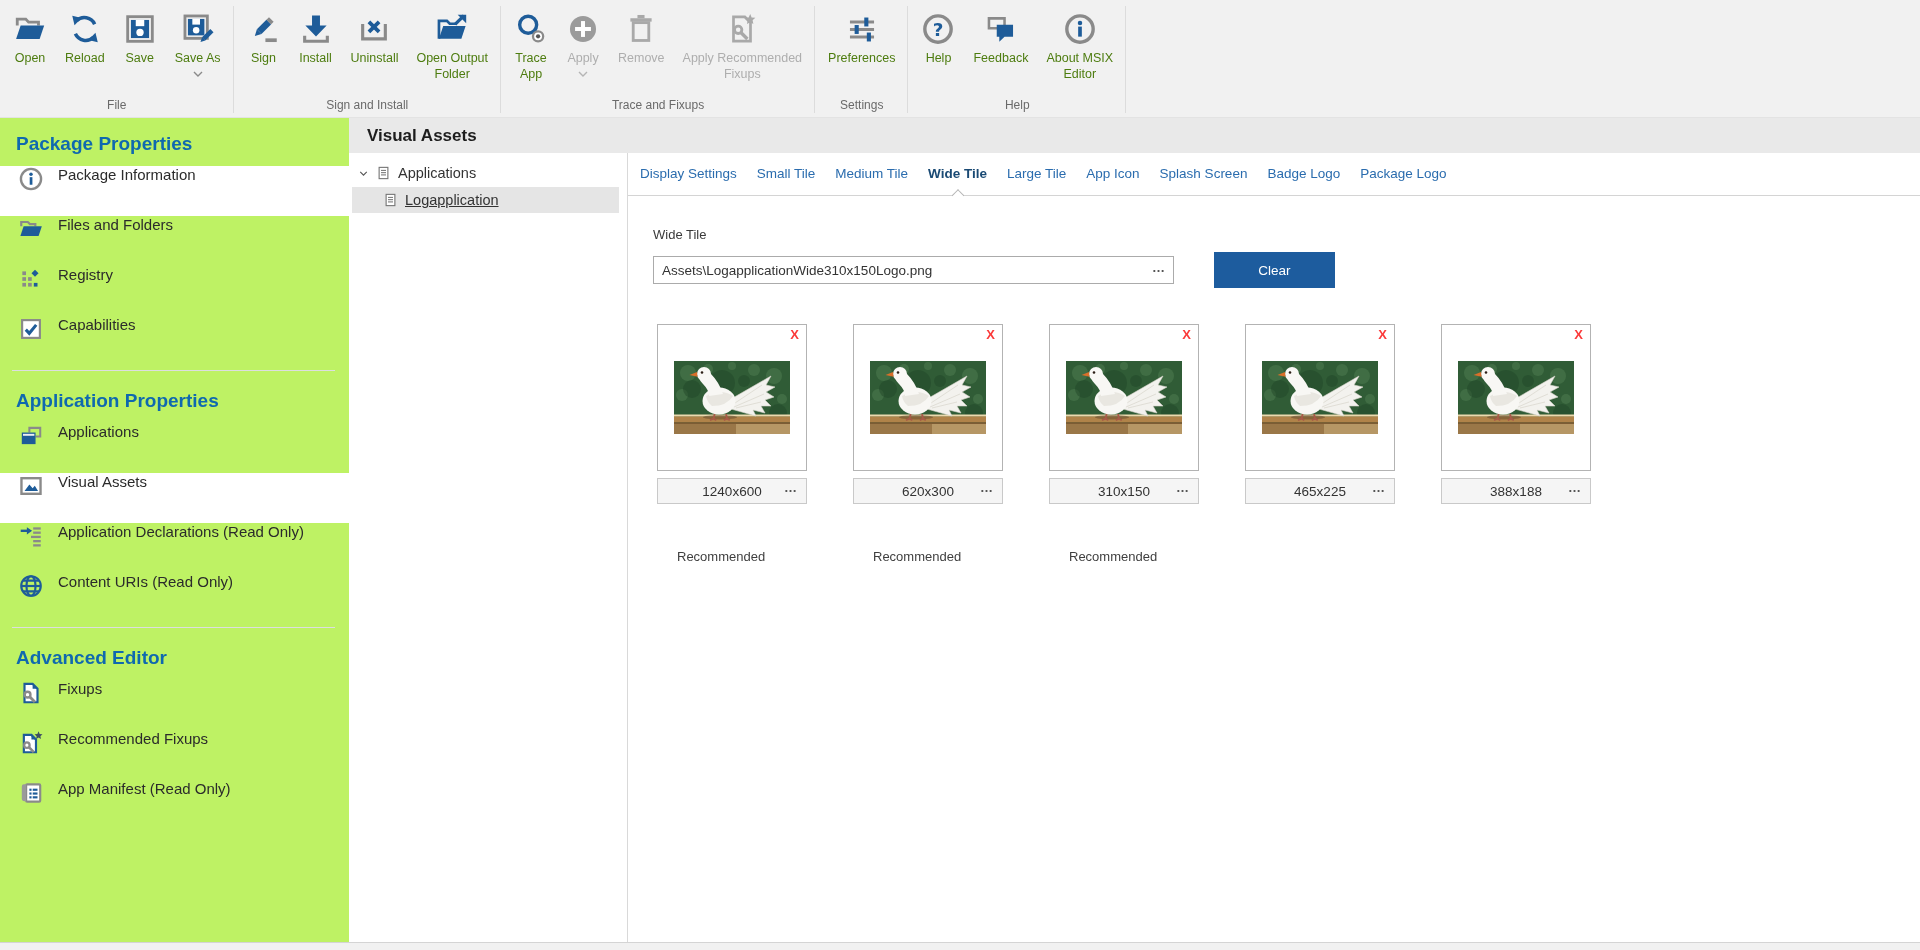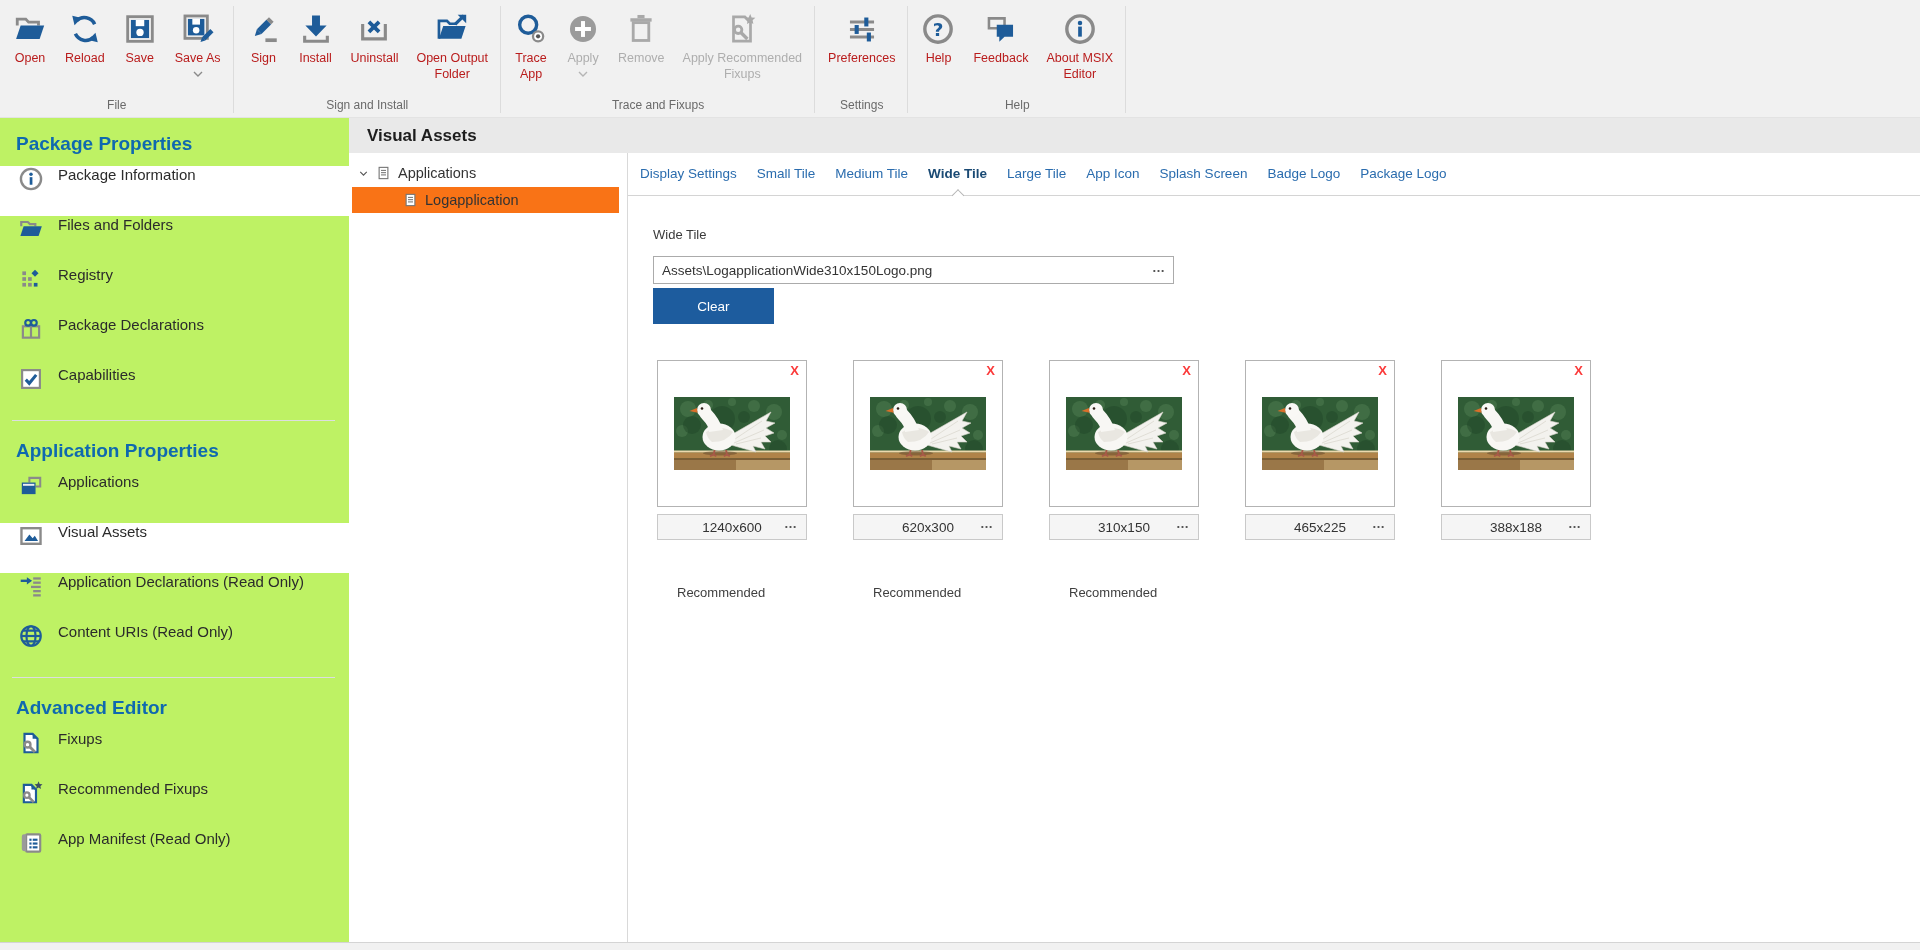--- a/index.html
+++ b/index.html
@@ -8,21 +8,21 @@
 
   
   .ribbon { height:118px; background:#f1f1f1; border-bottom:1px solid #e3e3e3; }
   .ribbon-groups { display:flex; height:100%; }
   .ribbon-group { display:flex; flex-direction:column; position:relative; padding:4px 4px 0 4px; }
   .ribbon-group::after { content:''; position:absolute; right:0; top:6px; bottom:4px; width:1px; background:#dcdcdc; }
   .rg-buttons { display:flex; flex:1; align-items:flex-start; }
   .rg-label { text-align:center; font-size:12px; color:#6a6a6a; height:19px; line-height:15px; }
   .ribbon-btn { display:flex; flex-direction:column; align-items:center; padding:5px 9px 0 9px; min-width:46px; cursor:pointer; }
   .ribbon-btn .ico { height:40px; display:flex; align-items:center; justify-content:center; }
-  .ribbon-btn .lbl { font-size:12.5px; color:#b91c1c; text-align:center; white-space:pre-line; line-height:1.25; margin-top:2px; }
+  .ribbon-btn .lbl { font-size:12.5px; color:#4d7c0f; text-align:center; white-space:pre-line; line-height:1.25; margin-top:2px; }
   .ribbon-btn.disabled .lbl { color:#aeaeae; }
   .ribbon-btn .chev { margin-top:2px; line-height:6px; }
 
   
   .workspace { display:flex; height:824px; }
 
   
   .sidebar { width:349px; background:#bef264; flex-shrink:0; overflow:hidden; }
   .side-header { padding:15px 0 11px 16px; color:#0f69af; font-weight:bold; font-size:19px; }
   .side-item { height:50px; display:flex; align-items:flex-start; padding-left:18px; color:#2b2b2b; font-size:15px; cursor:pointer; }
@@ -35,33 +35,33 @@
   .content-header { height:35px; background:#e9e9e9; display:flex; align-items:center;
     padding-left:18px; font-weight:bold; font-size:17px; color:#1d1d1d; }
   .content-body { flex:1; display:flex; min-height:0; }
 
   
   .tree-panel { width:279px; background:#fff; border-right:1px solid #d9d9d9; padding-top:7px; flex-shrink:0; }
   .tree-row { height:26px; display:flex; align-items:center; font-size:14.5px; color:#333; cursor:pointer; }
   .tree-root { padding-left:8px; }
   .tree-root .t-ico, .tree-child .t-ico { width:15px; height:17px; margin:0 7px 0 5px; display:flex; }
   .tree-chev { width:14px; display:flex; }
-  .tree-child { margin:1px 8px 0 3px; background:#f97316; padding-left:46px; }
+  .tree-child { margin:1px 8px 0 3px; background:#e5e5e5; padding-left:26px;text-decoration:underline; }
 
   
   .main-panel { flex:1; display:flex; flex-direction:column; background:#fff; min-width:0; }
   .tabs { display:flex; height:43px; border-bottom:1px solid #d4d4d4; padding-left:2px; }
   .tab { padding:0 10px; line-height:42px; font-size:13.5px; color:#2a6cae; position:relative; cursor:pointer; white-space:nowrap; }
   .tab.selected { color:#1a4a74; font-weight:bold; }
   .tab.selected::after { content:''; position:absolute; left:50%; bottom:-5px; width:8px; height:8px;
     background:#fff; border-left:1px solid #b5b5b5; border-top:1px solid #b5b5b5;
     transform:translateX(-50%) rotate(45deg); }
   .pane { padding-left:25px; flex:1; }
   .section-label { margin-top:31px; font-size:13px; color:#3a3a3a; }
-  .path-row { margin-top:14px; display:flex; gap:8px;flex-direction:column; }
+  .path-row { margin-top:14px; display:flex; gap:40px; }
   .path-input { width:521px; height:28px; border:1px solid #ababab; background:#fff; display:flex; align-items:center;
     padding:0 28px 0 8px; position:relative; font-size:13.5px; color:#333; white-space:nowrap; overflow:hidden; }
   .path-more { position:absolute; right:7px; top:38%; transform:translateY(-50%); color:#555;
     font-weight:bold; font-size:13px; letter-spacing:1px; cursor:pointer; }
   .clear-btn { width:121px; height:36px; margin-top:-4px; background:#1d5c9e; color:#fff; border:none;
     font-size:13.5px; font-family:inherit; cursor:pointer; }
   .cards { display:flex; gap:46px; margin-top:36px; margin-left:4px; }
   .card-col { width:150px; }
   .card { width:150px; height:147px; border:1px solid #b3b3b3; position:relative; background:#fff; }
   .card-x { position:absolute; top:2px; right:7px; color:#fb3a3a; font-size:13px; font-weight:bold; cursor:pointer; }
@@ -326,31 +326,20 @@
               <rect x="4" y="15.6" width="3.4" height="3.4"></rect>
               <rect x="9.3" y="15.6" width="3.4" height="3.4"></rect>
             </g>
             <g fill="#1e5c99">
               <rect x="13.4" y="4.4" width="4.6" height="4.6" transform="rotate(45 15.7 6.7)"></rect>
               <rect x="14.6" y="15.6" width="3.4" height="3.4"></rect>
             </g>
           </svg>
         </span>
         <span class="si-lbl">Registry</span>
-      </div>
-      <div class="side-item">
-        <span class="si-ico">
-          <svg width="26" height="26" viewBox="0 0 24 24">
-            <rect x="4.5" y="9.5" width="15" height="10.5" fill="none" stroke="#8a8a8a" stroke-width="2"></rect>
-            <line x1="12" y1="9.5" x2="12" y2="20" stroke="#8a8a8a" stroke-width="2"></line>
-            <circle cx="9.3" cy="6.3" r="2.6" fill="none" stroke="#1e5c99" stroke-width="2"></circle>
-            <circle cx="14.7" cy="6.3" r="2.6" fill="none" stroke="#1e5c99" stroke-width="2"></circle>
-          </svg>
-        </span>
-        <span class="si-lbl">Package Declarations</span>
       </div>
       <div class="side-item">
         <span class="si-ico">
           <svg width="26" height="26" viewBox="0 0 24 24">
             <rect x="3.8" y="3.8" width="16.4" height="16.4" fill="#fff" stroke="#8a8a8a" stroke-width="2"></rect>
             <path d="M7.2 12.6 l3.2 3.4 L16.8 8.2" fill="none" stroke="#1e5c99" stroke-width="2.8"></path>
           </svg>
         </span>
         <span class="si-lbl">Capabilities</span>
       </div>

